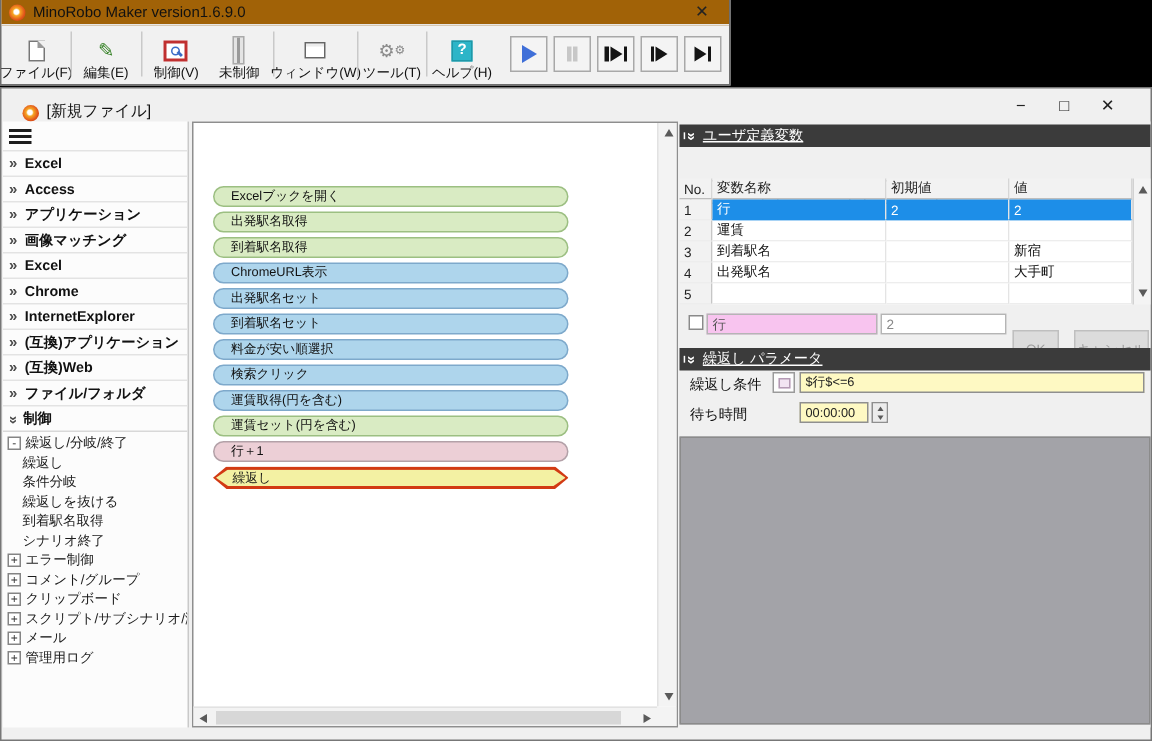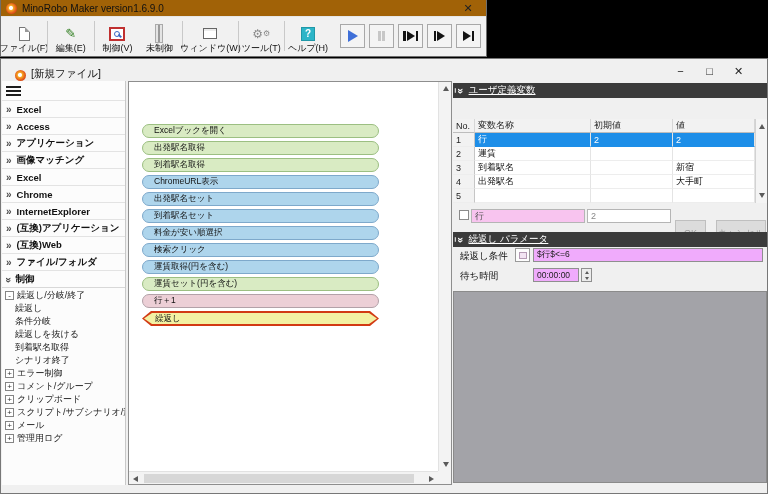--- a/index.html
+++ b/index.html
@@ -101,21 +101,21 @@
   .ed-input{position:absolute;height:14px;border:1px solid #b5b5b5;font-size:9px;padding:0 3px;font-family:"Liberation Sans",sans-serif;}
   .ed-name{left:18px;top:1px;width:114px;background:#f8c4ef;color:#555;}
   .ed-init{left:134px;top:1px;width:84px;background:#fff;color:#888;}
   .dis-btn{position:absolute;top:12px;height:26px;background:#dcdcdc;border:1px solid #bfbfbf;color:#9b9b9b;font-size:9px;display:flex;align-items:center;justify-content:center;padding:0;}
   .okbtn{left:222px;width:31px;}
   .cancelbtn{left:263px;width:50px;}
 
   .plabel{position:absolute;left:7px;font-size:9.5px;color:#111;}
   .grid-btn{position:absolute;left:62px;width:15px;height:14px;background:#fdfdfd;border:1px solid #9a9a9a;display:flex;align-items:center;justify-content:center;padding:0;}
   .grid-glyph{width:8px;height:7px;border:1px solid #b49ab4;background:#f2e4f2;}
-  .p-input{position:absolute;left:80px;height:14px;border:1px solid #8f8f8f;background:#f0abfc;font-size:8.5px;color:#222;padding:0 3px;font-family:"Liberation Sans",sans-serif;}
+  .p-input{position:absolute;left:80px;height:14px;border:1px solid #8f8f8f;background:#fef9c3;font-size:8.5px;color:#222;padding:0 3px;font-family:"Liberation Sans",sans-serif;}
   .cond{width:230px;}
   .time{width:46px;}
   .spinner{position:absolute;left:128px;width:11px;height:14px;border:1px solid #8f8f8f;background:#ececec;display:flex;flex-direction:column;}
   .spin{flex:1;display:flex;align-items:center;justify-content:center;border:none;background:#ececec;padding:0;}
   .spin .arr-up{border-left-width:2.5px;border-right-width:2.5px;border-bottom-width:3.5px;}
   .spin .arr-down{border-left-width:2.5px;border-right-width:2.5px;border-top-width:3.5px;}
   .gray-fill{position:absolute;top:210px;left:0;width:314px;height:192px;background:#a3a3a8;border:1px solid #8b8b8b;}
 </style>
 </head>
 <body>

